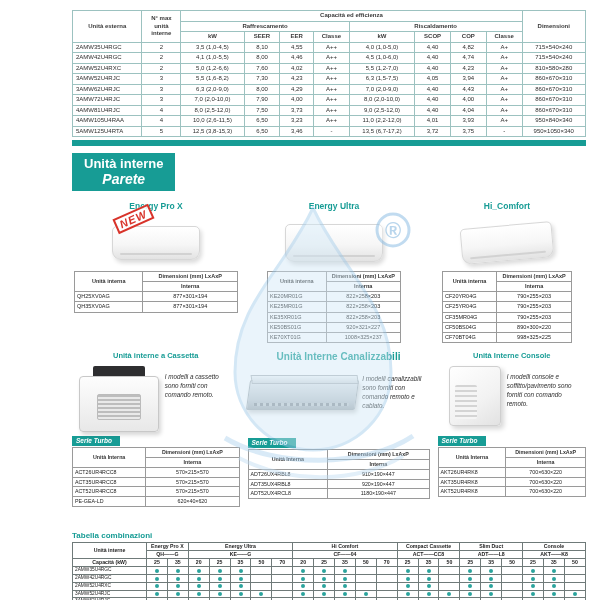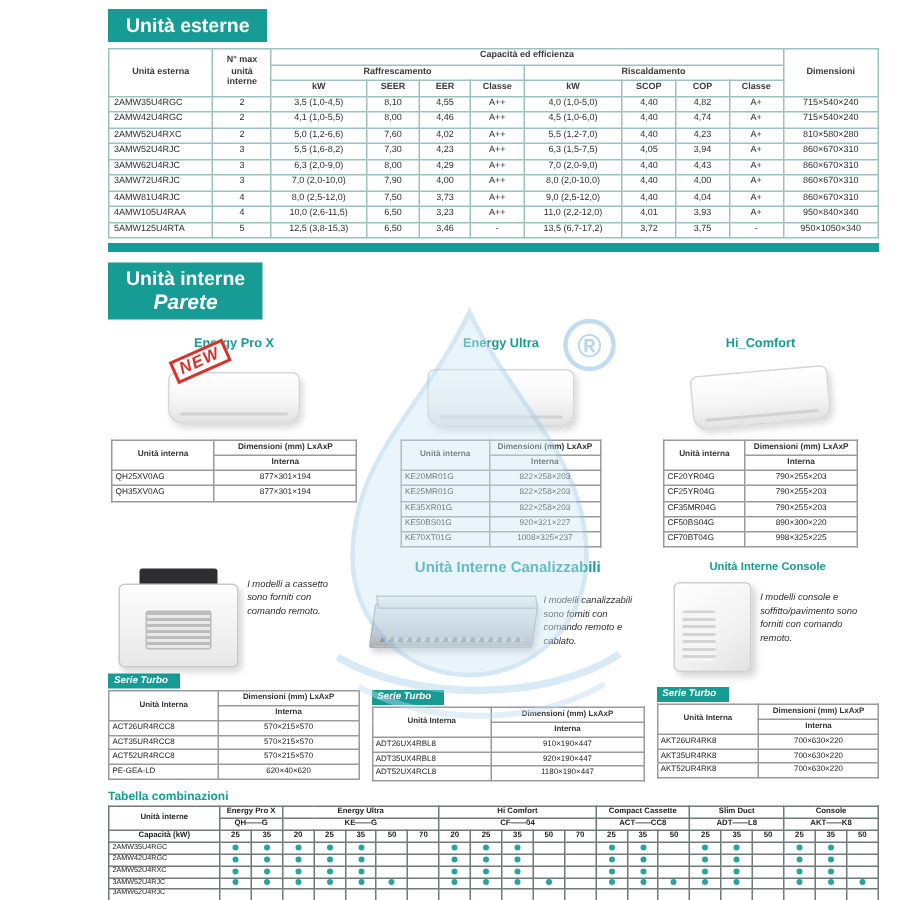--- a/index.html
+++ b/index.html
@@ -77,38 +77,37 @@
           background:linear-gradient(#f4f6f7,#d8dcdf); border:1px solid #b5babd; transform:skewX(16deg); }
   .duct::after { content:""; position:absolute; left:6px; right:6px; bottom:3px; height:3px;
           background:repeating-linear-gradient(90deg,#8f969b 0 3px,#c6ccd0 3px 6px); }
 
   .console { width:52px; height:60px; position:relative; margin-top:2px;
           background:linear-gradient(145deg,#ffffff 0%,#f2f2f2 60%,#e2e2e2 100%);
           border:1px solid #cfcfcf; border-radius:4px; box-shadow:3px 3px 5px rgba(0,0,0,.16); }
   .console::after { content:""; position:absolute; left:5px; bottom:6px; width:22px; top:18px;
           background:repeating-linear-gradient(180deg,#d4d4d4 0 2px,#f5f5f5 2px 5px); border-radius:2px; }
 
-  .combo-title { color:#179c95; font-weight:bold; font-size:8px; margin-top:5px; }
+  .combo-title { color:#179c95; font-weight:bold; font-size:8px; margin-top:24px; }
   .combo { width:514px; margin-top:2px; table-layout:fixed; font-size:5px; }
   .combo th, .combo td { border:1px solid #6f7a79; padding:0 1px; text-align:center; line-height:1.35; height:7px; }
   .combo th { font-weight:bold; color:#222; font-size:5.2px; }
   .combo td.model { text-align:left; padding-left:2px; font-size:4.8px; white-space:nowrap;
           overflow:hidden; }
   .combo .dot { display:inline-block; width:4px; height:4px; border-radius:50%; background:#2aa39c; vertical-align:middle; }
 
   .watermark { position:absolute; left:205px; top:200px; width:230px; height:290px; z-index:4;
           pointer-events:none; opacity:.55; }
 </style>
 </head>
 <body>
 
 <div class="page">
   <div class="content">
 
-    <span class="chip">Unità esterne</span>
 
     <table class="ext">
       <colgroup>
         <col style="width:68px">
           <col style="width:38px">
           <col style="width:62px">
           <col style="width:35px">
         <col style="width:33px">
           <col style="width:35px">
           <col style="width:64px">
@@ -372,20 +371,21 @@
                 <td>CF70BT04G</td>
                 <td>998×325×225</td>
               </tr>
             </tbody>
         </table>
       </div>
     </div>
 
     <div class="rowflex" style="margin-top:8px; gap:8px;">
       <div class="speccol s0">
+        <div class="sect-title" style="font-size:7.5px">Unità interne a Cassetta</div>
         <div class="spec-body">
           <div class="cassette">
             <div class="ctop"></div>
               <div class="cpanel"></div>
               <div class="cgrille"></div>
           </div>
           <div class="caption">I modelli a cassetto sono forniti con comando remoto.</div>
         </div>
         <span class="badge">Serie Turbo</span>
         <table class="mini sp">

